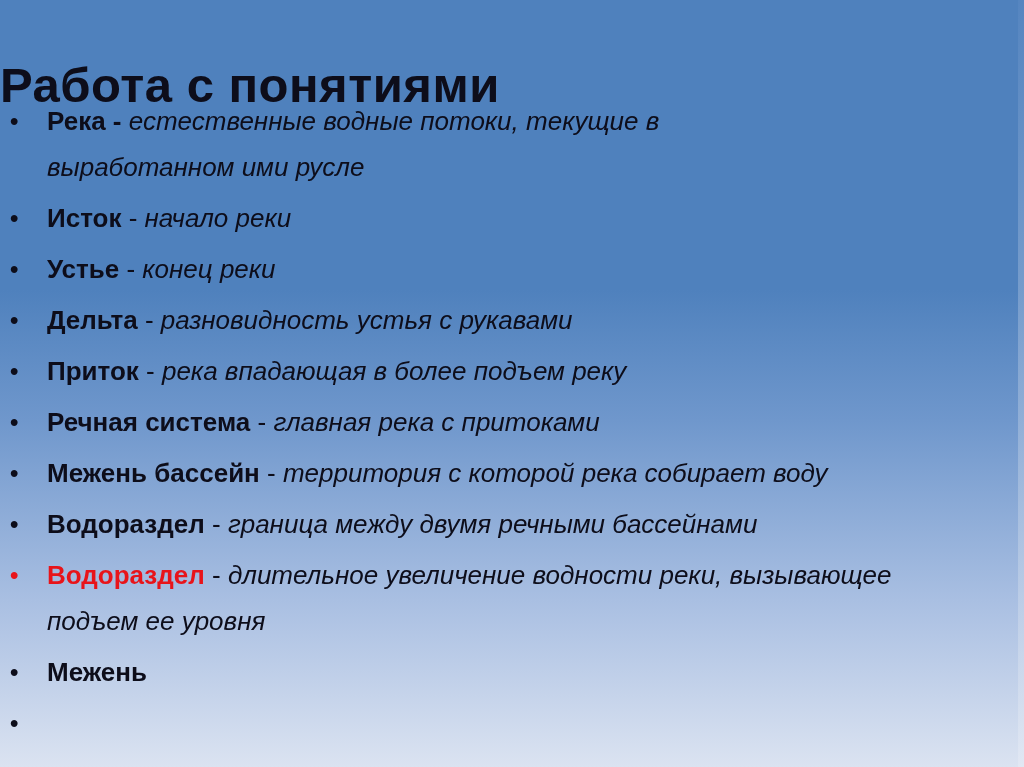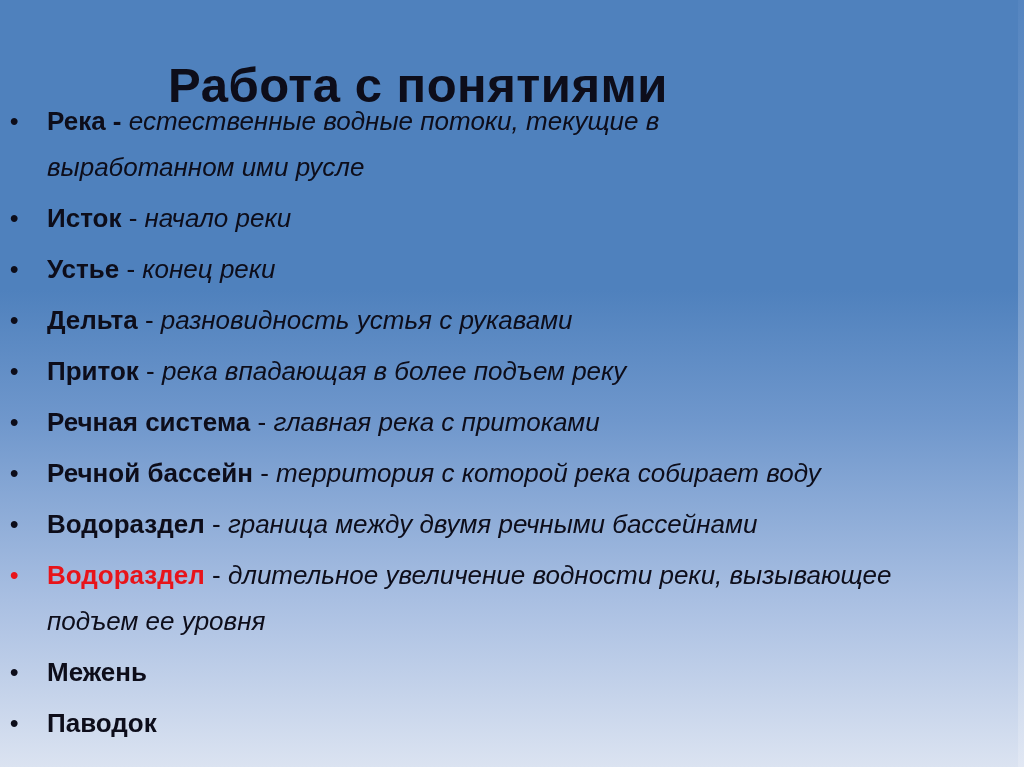--- a/index.html
+++ b/index.html
@@ -10,21 +10,20 @@
       color: #0d0d1a;
       position: relative;
     }
     .right-edge {
       position: absolute; top: 0; right: 0; width: 6px; height: 767px;
       background: linear-gradient(to bottom, #5a88c2, #e6ebf5);
       opacity: 0.6;
     }
     .title {
       position: absolute; top: 16px; left: 0; width: 836px;
-      text-align: center;
       font-size: 49px; line-height: 72px;
       color: #0d0d1a;
       letter-spacing: 0.5px;
     }
     .list {
       position: absolute; top: 98px; left: 0; width: 1010px;
       list-style: none; margin: 0; padding: 0;
     }
     .item {
       position: relative;
@@ -72,31 +71,30 @@
   <li class="item">
     <span class="bullet">•</span>
     <span class="term">Приток</span><span class="dash"> - </span><span class="def">река впадающая в более подъем реку</span>
   </li>
   <li class="item">
     <span class="bullet">•</span>
     <span class="term">Речная система</span><span class="dash"> - </span><span class="def">главная река с притоками</span>
   </li>
   <li class="item">
     <span class="bullet">•</span>
-    <span class="term">Речной бассейн</span><span class="dash"> - </span><span class="def">территория с которой река собирает воду</span>
+    <span class="term">Межень бассейн</span><span class="dash"> - </span><span class="def">территория с которой река собирает воду</span>
   </li>
   <li class="item">
     <span class="bullet">•</span>
     <span class="term">Водораздел</span><span class="dash"> - </span><span class="def">граница между двумя речными бассейнами</span>
   </li>
   <li class="item multi" style="width:850px;">
     <span class="bullet red">•</span>
     <span class="term red">Водораздел</span><span class="dash"> - </span><span class="def">длительное увеличение водности реки, вызывающее подъем ее уровня</span>
   </li>
   <li class="item">
     <span class="bullet">•</span>
     <span class="term">Межень</span>
   </li>
   <li class="item">
     <span class="bullet">•</span>
-    <span class="term">Паводок</span>
   </li>
 </ul>
 
 </body></html>

